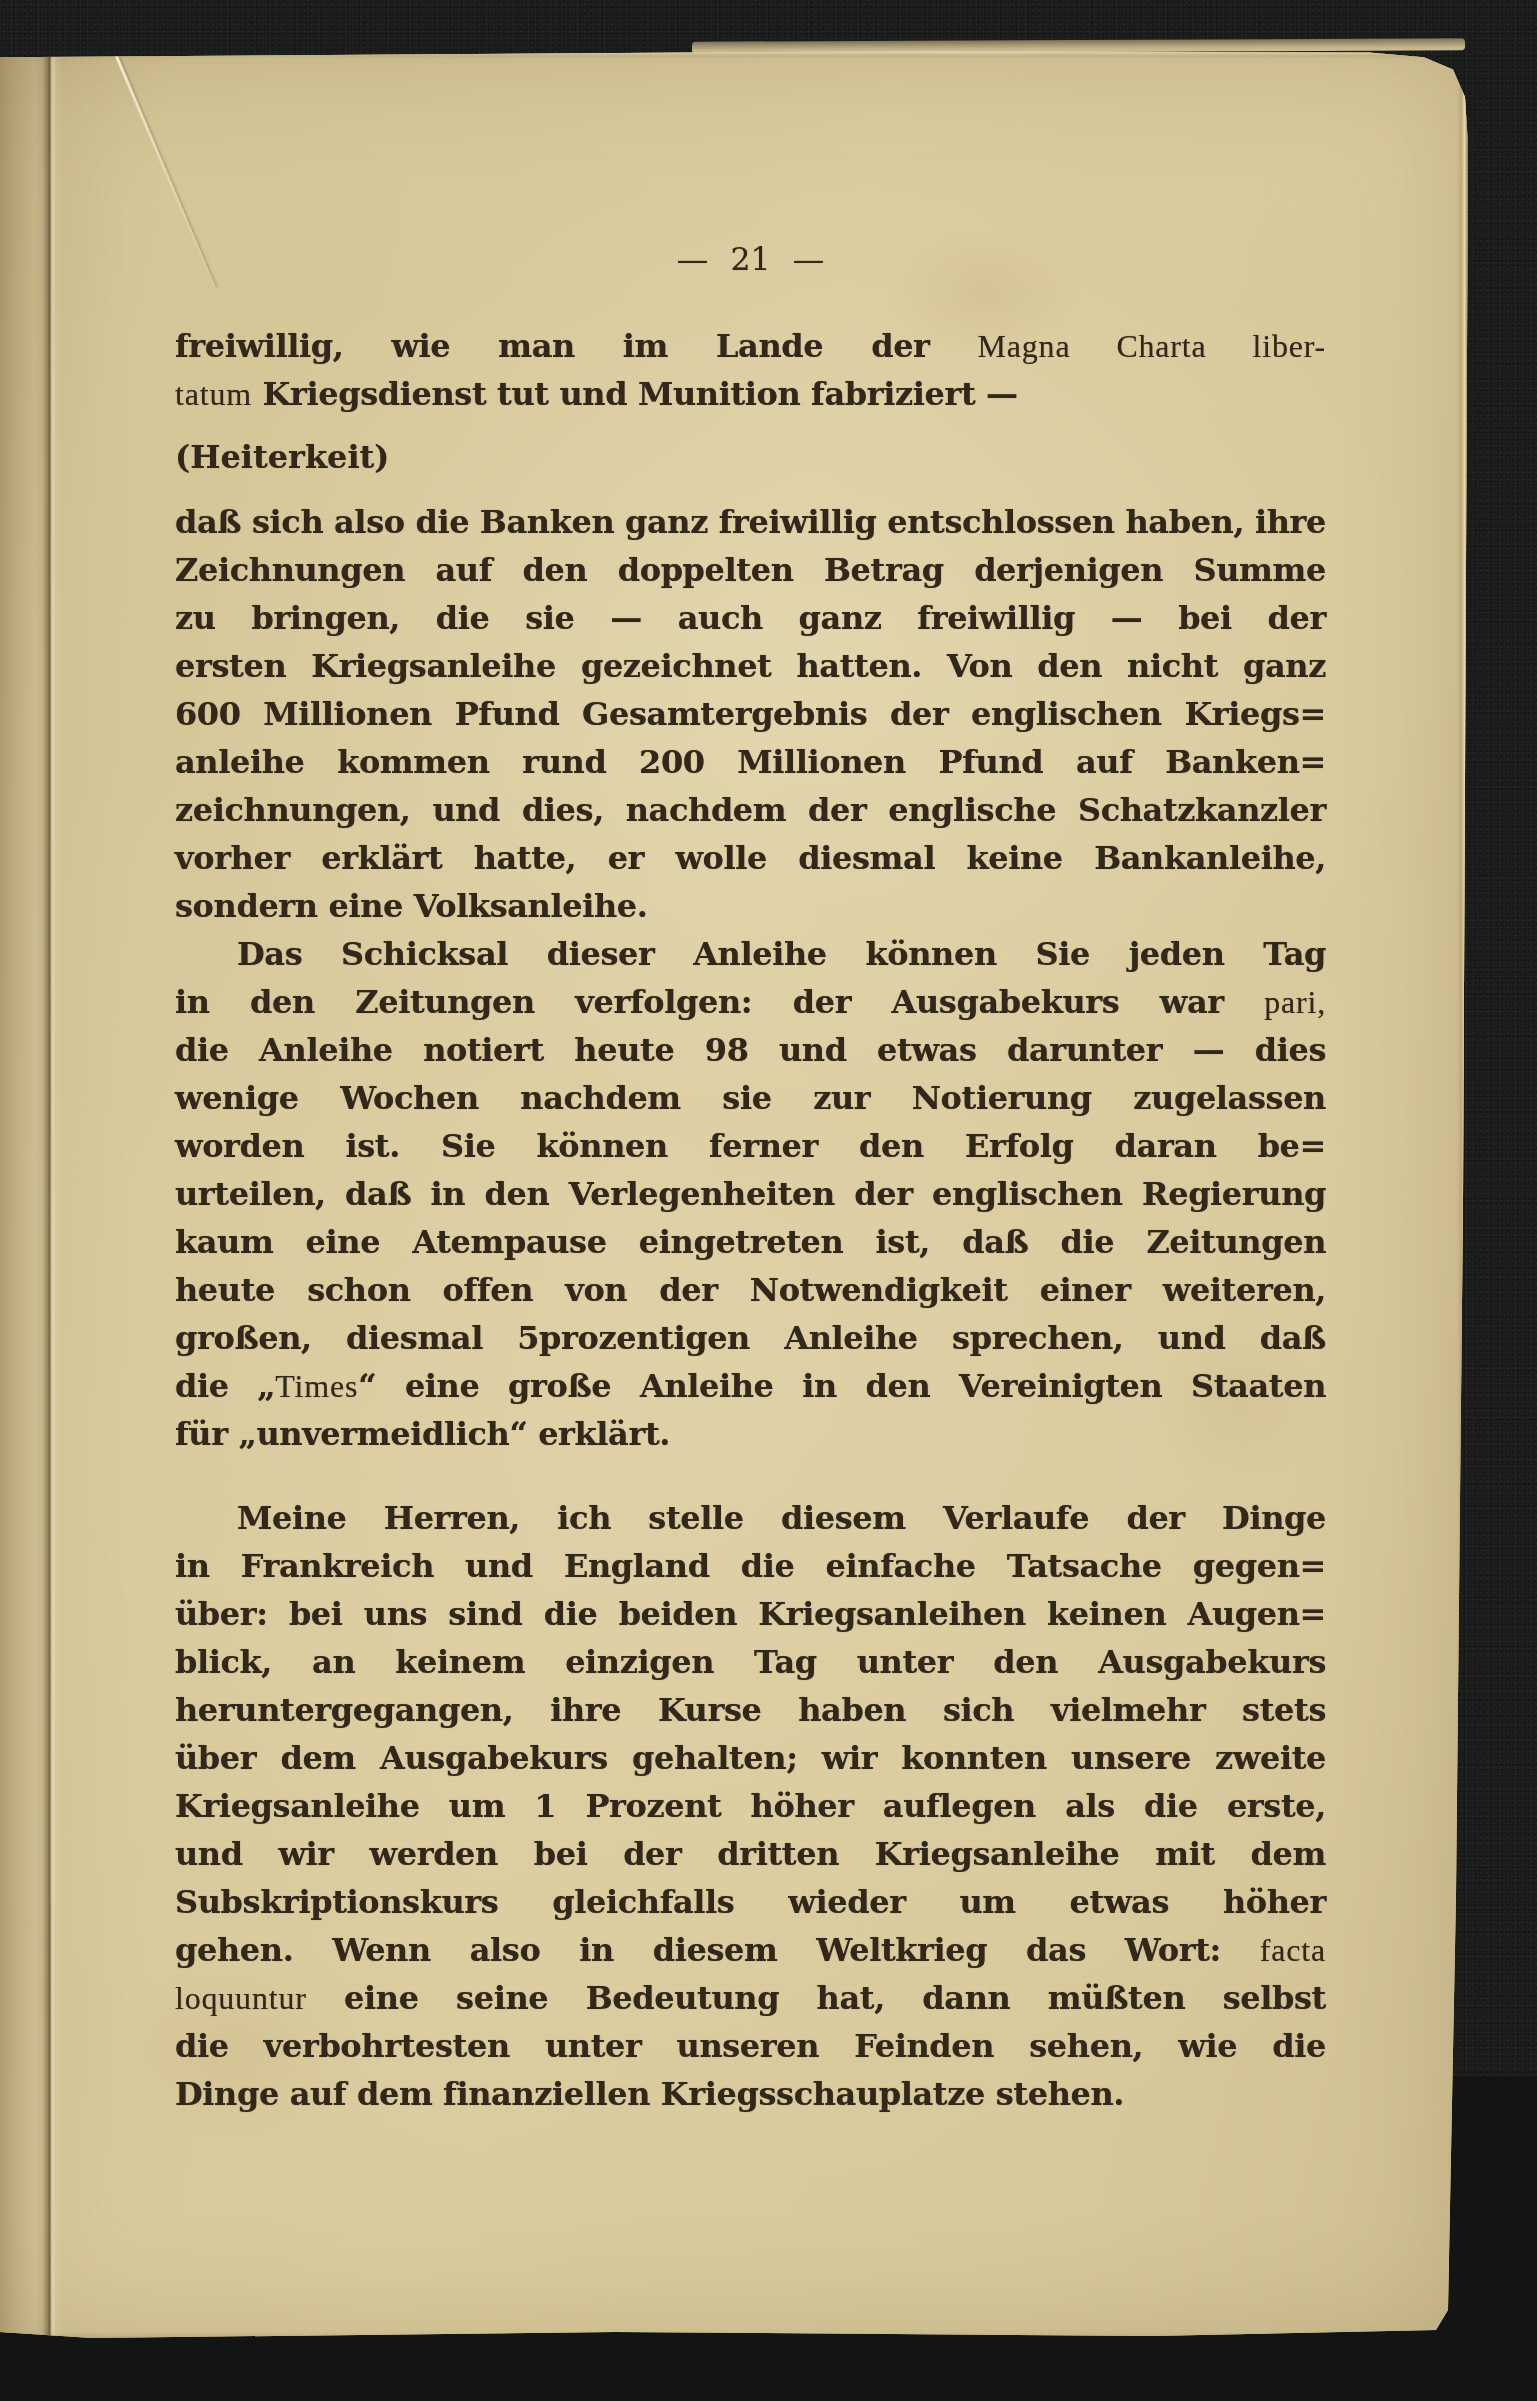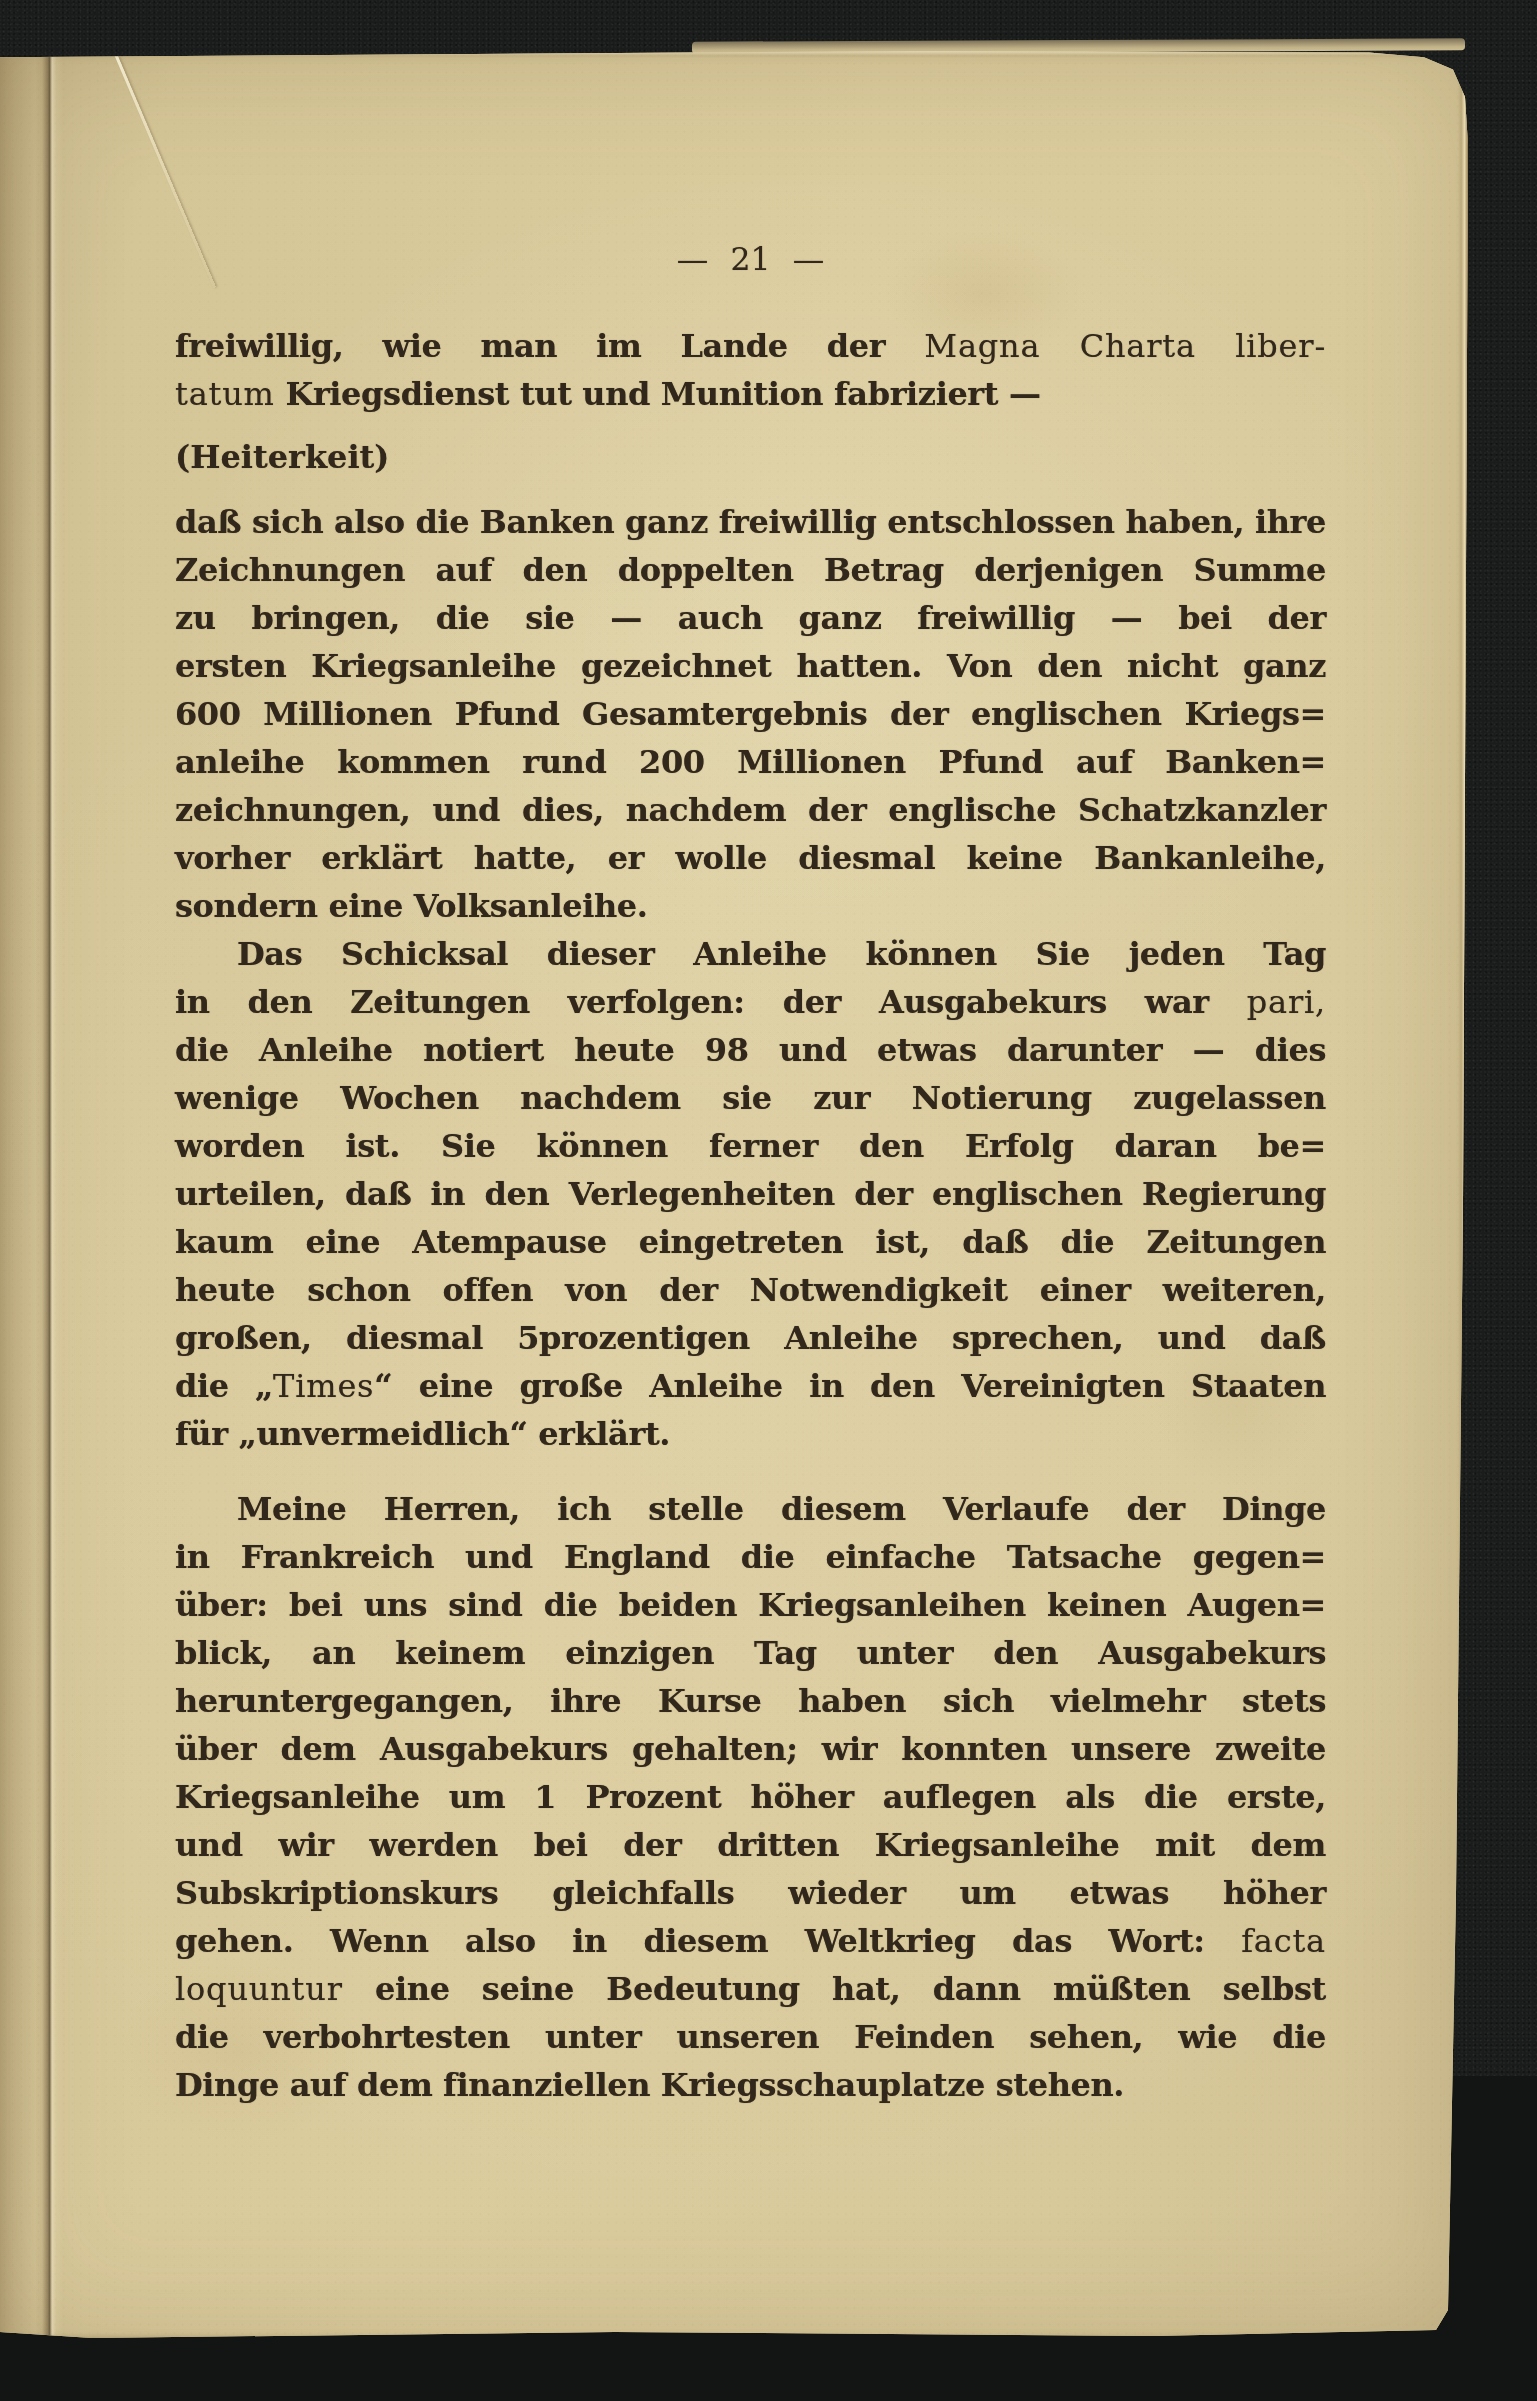--- a/index.html
+++ b/index.html
@@ -92,23 +92,23 @@
   }
   .line{
     height:48px;line-height:48px;font-size:32px;
     white-space:normal;overflow:visible;
   }
   .line.jl{text-align:justify;text-align-last:justify;text-justify:inter-word;}
   .line.ind{padding-left:62px;}
   .line.center{}
   .stage-line{margin:15.4px 0 17px 0;font-weight:700;}
   .para{margin:0;}
-  .para.space-before{margin-top:27px;}
+  .para.space-before{margin-top:36px;}
   .seg.f{font-weight:700;letter-spacing:-0.4px;}
-  .seg.a{font-weight:400;letter-spacing:0.8px;}
+  .seg.a{font-weight:400;letter-spacing:0.8px;font-family:Liberation Serif, serif;}
 </style>
 </head>
 <body>
 
 <div class="stage">
   <div class="under-page"></div>
 
   <div class="paper">
     <div class="left-shade"></div>
     <div class="crease-v"></div>

